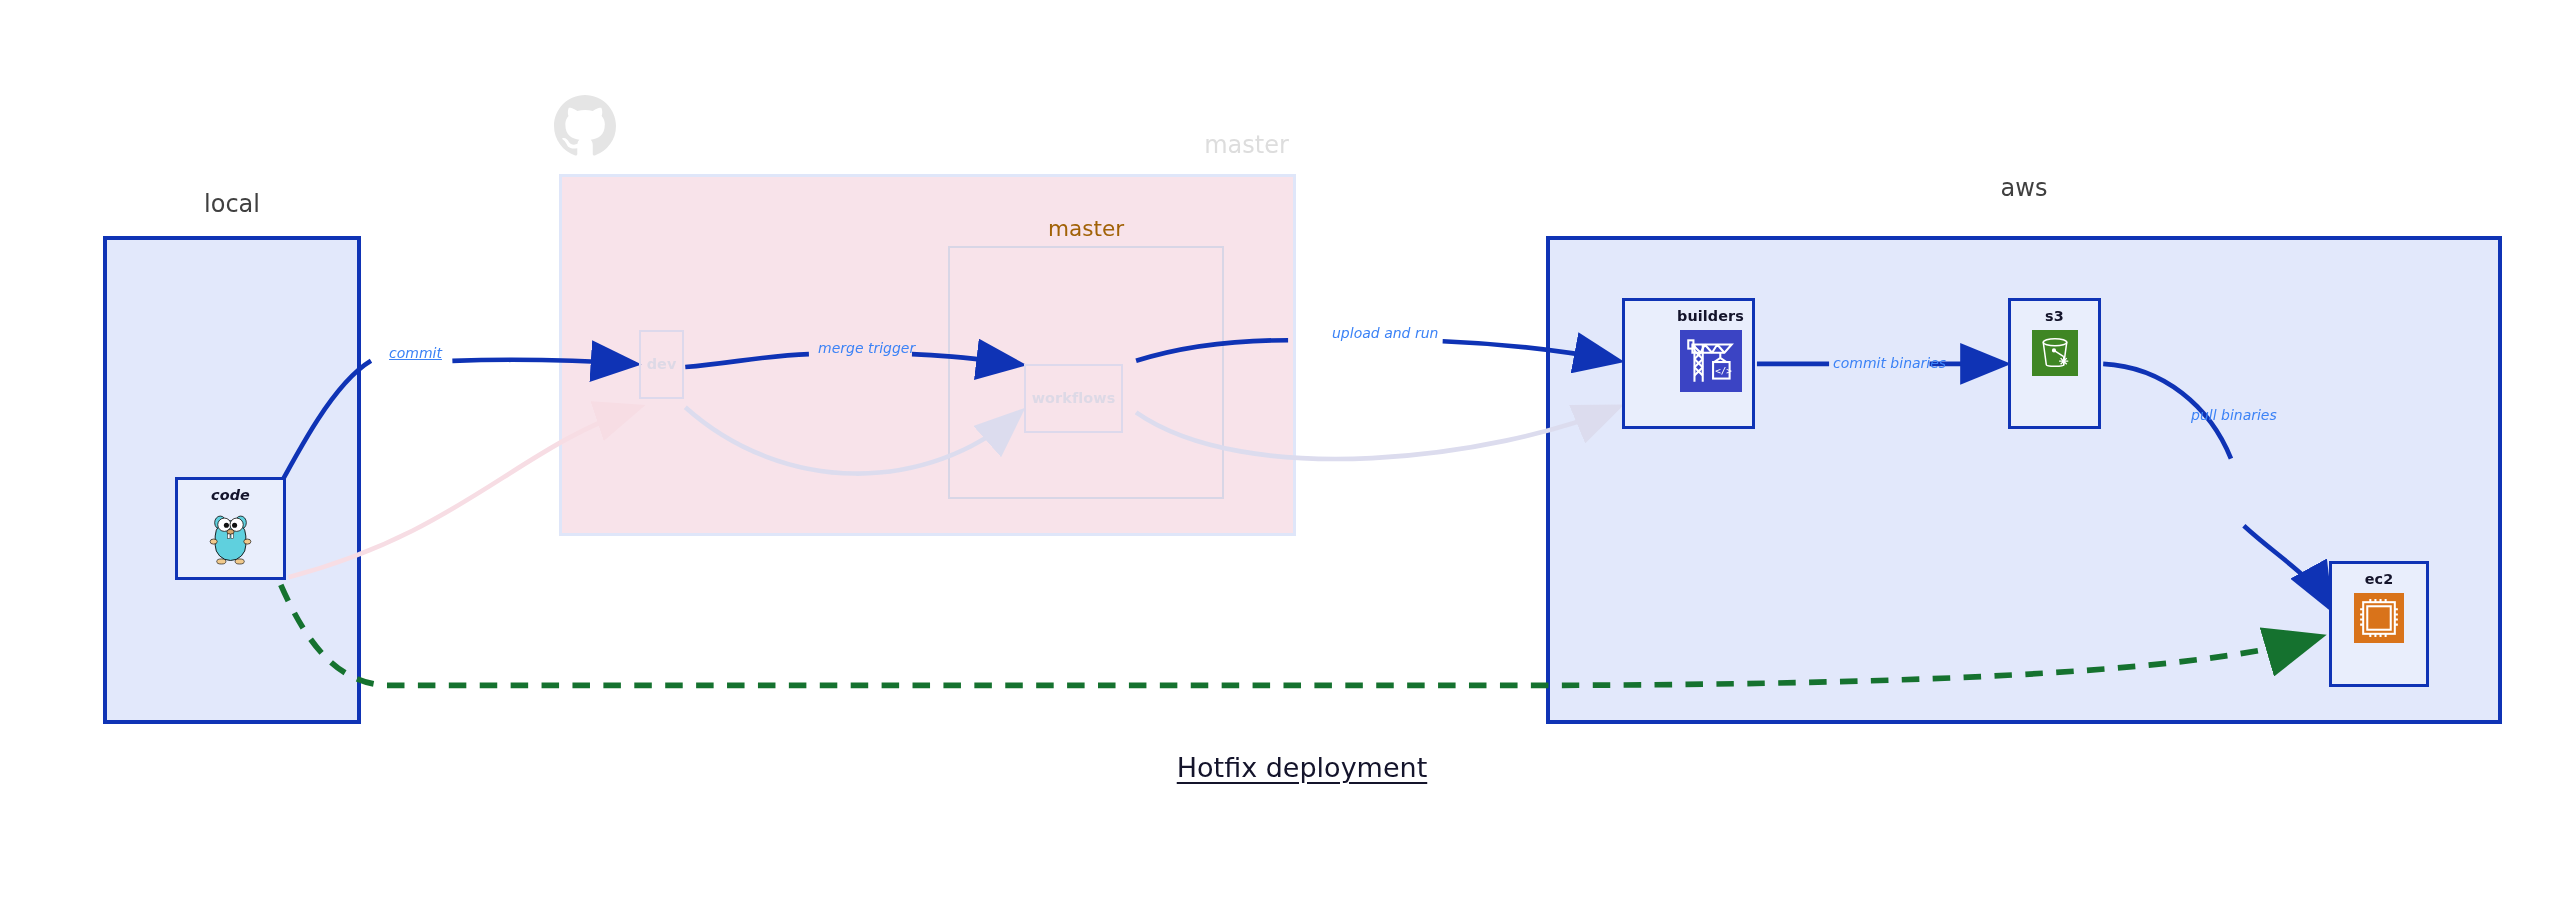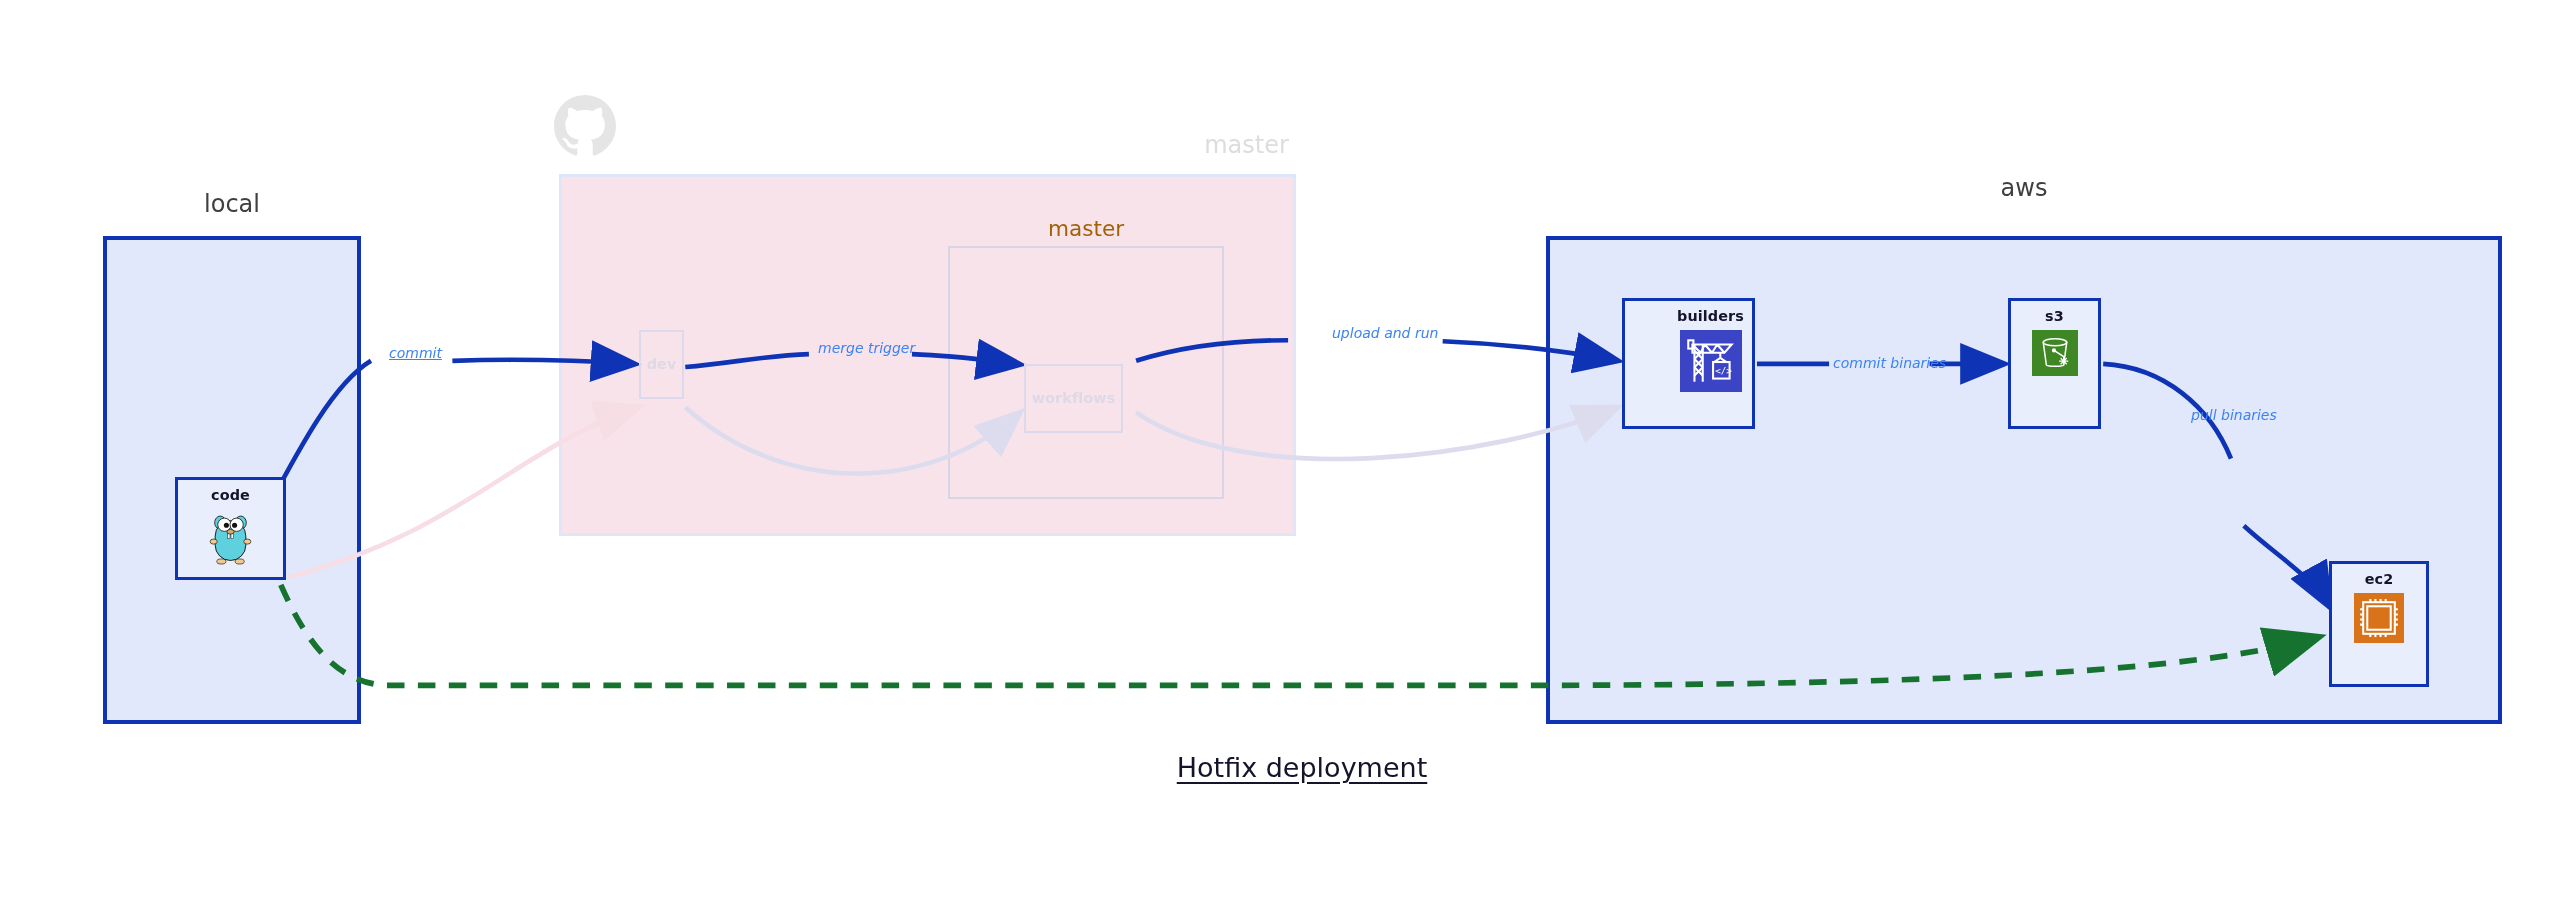--- a/index.html
+++ b/index.html
@@ -27,21 +27,21 @@
 
   .node{position:absolute;box-sizing:border-box;display:flex;flex-direction:column;
         align-items:center;}
   .node-solid{background:#e9eefc;border:3.6px solid #0f33b5;}
   .node-ghost{background:transparent;border:2.1px solid #ddd9ec;}
   .node-label{font-size:14.4px;font-weight:bold;color:#14142b;margin-top:7.2px;
               letter-spacing:0.1px;white-space:nowrap;}
   .node-label.ghost{color:#ddd9e6;}
   .node-icon{margin-top:6.2px;}
 
-  .n-code{left:175px;top:477px;width:111px;height:103px;}
+  .n-code{left:175px;top:477px;width:111px;height:103px;font-style:italic;}
   .n-dev{left:639px;top:330px;width:45px;height:69px;}
   .n-workflows{left:1024px;top:364px;width:99px;height:69px;}
   .n-builders{left:1622px;top:298px;width:133px;height:131px;padding-left:44px;}
   .n-s3{left:2008px;top:298px;width:93px;height:131px;}
   .n-ec2{left:2329px;top:561px;width:100px;height:126px;}
 
   .edge-label{position:absolute;font-size:14px;font-style:italic;color:#3b82f6;
               white-space:nowrap;font-family:"DejaVu Sans","Liberation Sans",sans-serif;}
 
   .gh-logo{position:absolute;left:554px;top:95px;width:62px;height:62px;opacity:1;}

